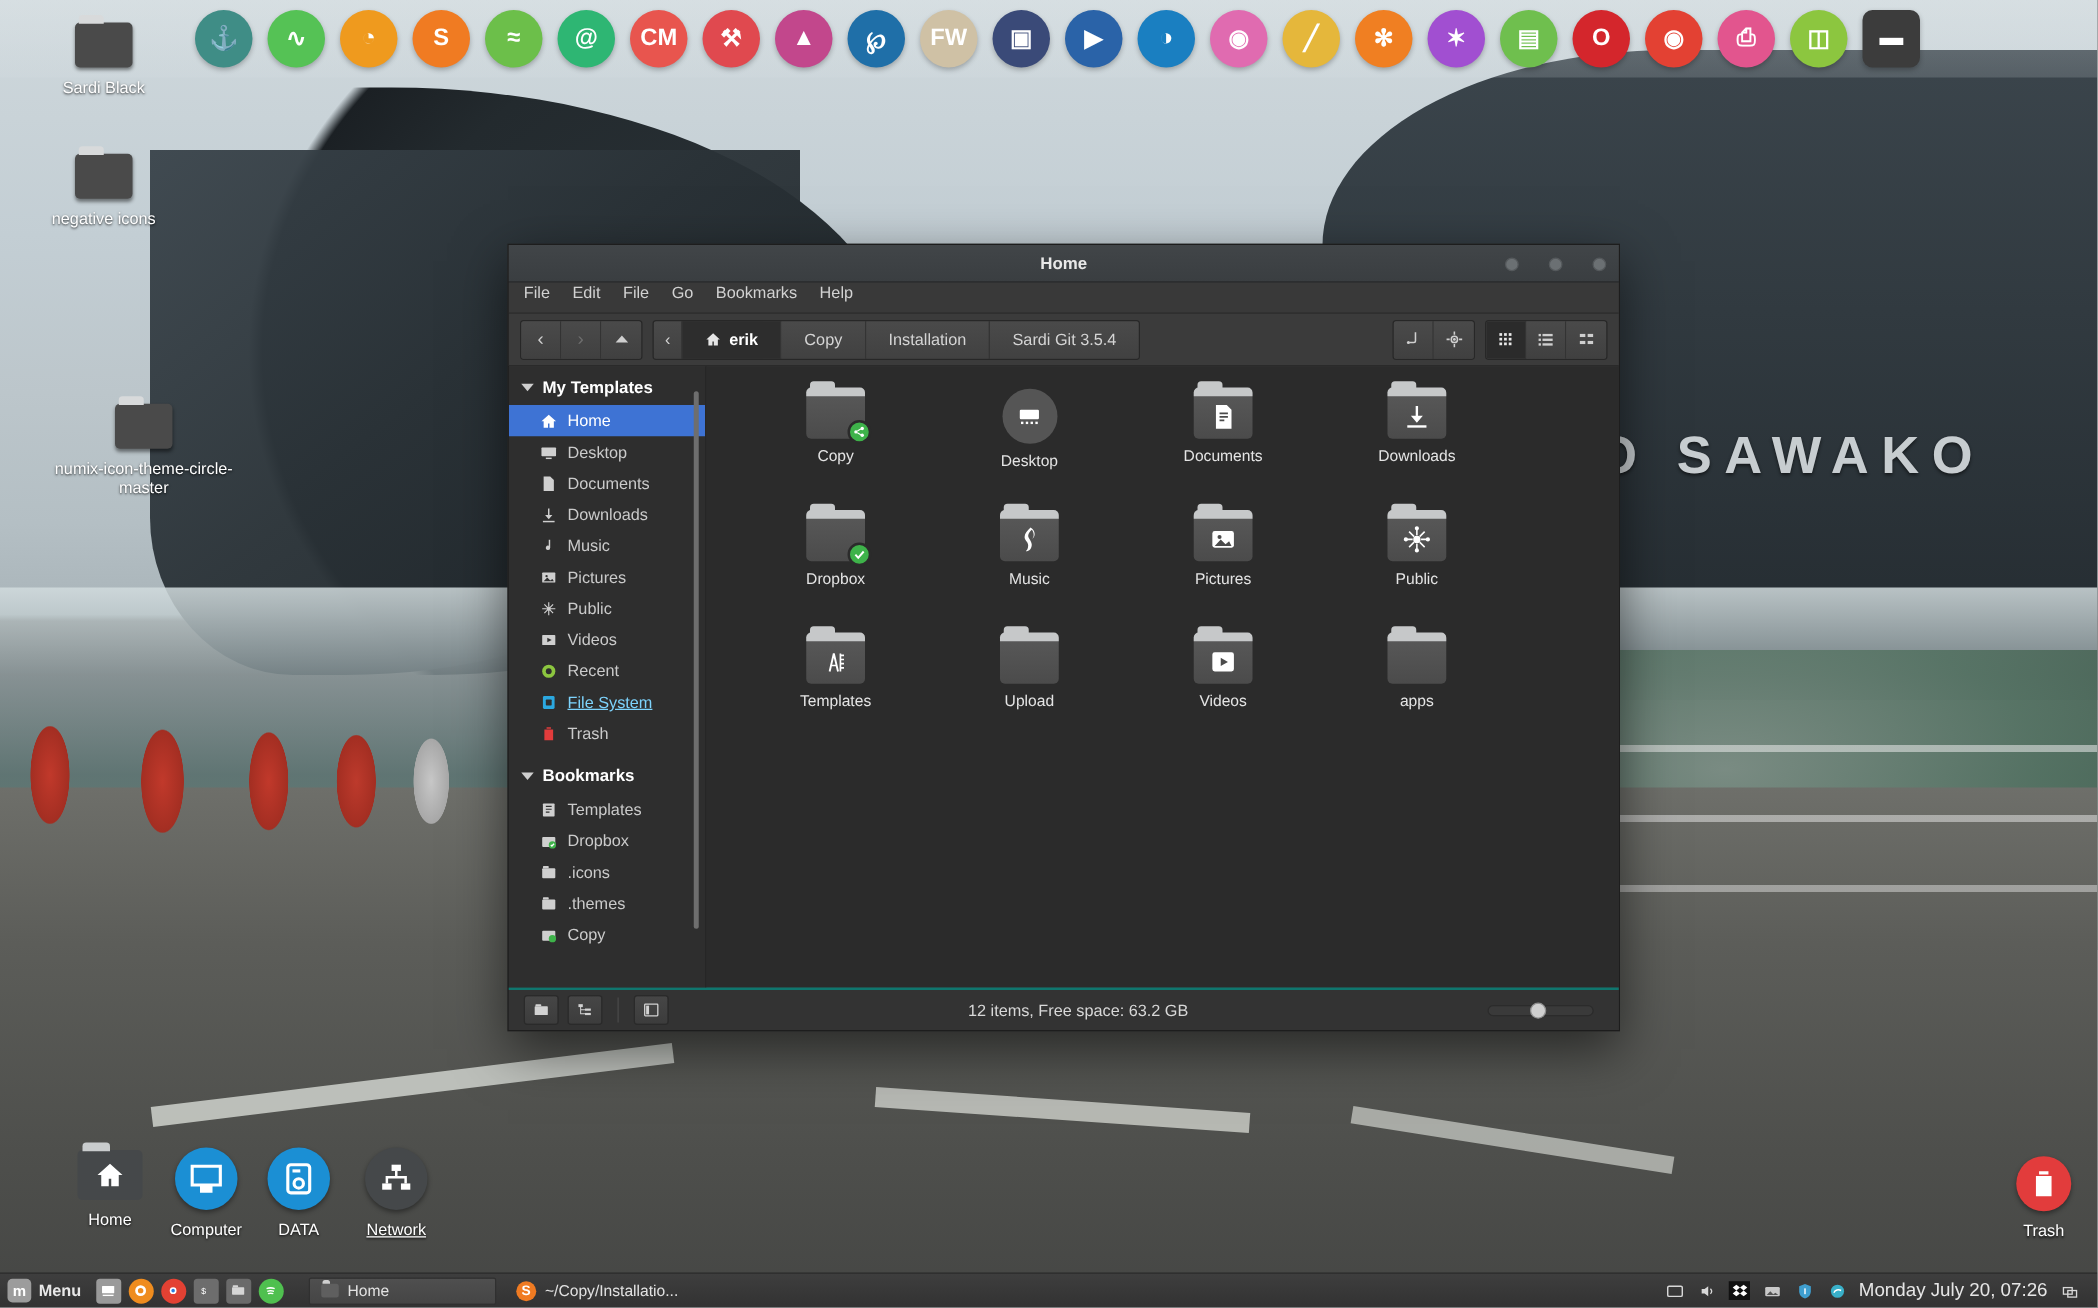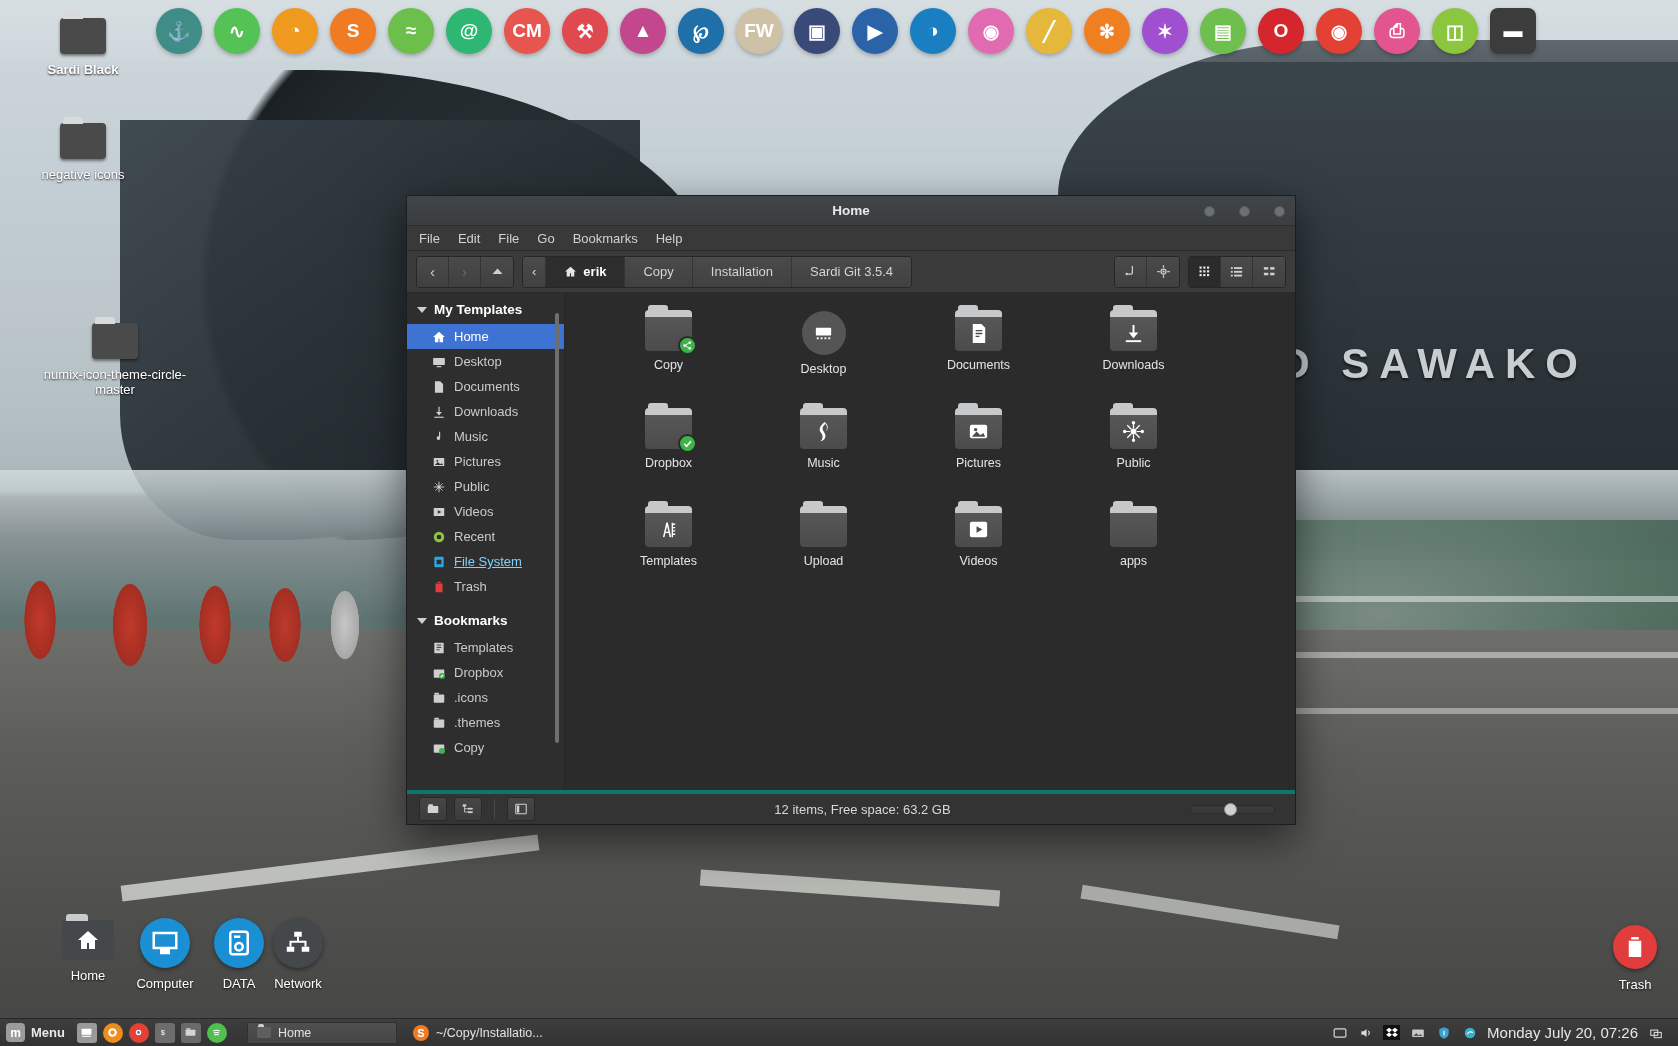--- a/index.html
+++ b/index.html
@@ -135,21 +135,21 @@
   }
   #fm-titlebar {
     height: 30px; background: linear-gradient(180deg,#414548 0%, #3a3e41 100%);
     display: flex; align-items: center; justify-content: center;
     position: relative; border-bottom: 1px solid #2a2d2f;
   }
   #fm-title { font-size: 13.5px; font-weight: bold; color: #e8e8e8; }
   #fm-winbtns { position: absolute; right: 10px; top: 0; height: 30px; display: flex; align-items: center; gap: 24px; }
   .winbtn { width: 11px; height: 11px; border-radius: 50%; background: #6b7073; border: 1px solid #55595c; }
 
-  #fm-menubar { height: 25px; background: #393939; display: flex; align-items: center; padding-left: 12px; gap: 18px; border-bottom: 1px solid #2b2b2b; }
+  #fm-menubar { height: 25px; background: #393939; display: flex; align-items: flex-start; padding-left: 12px; gap: 18px; border-bottom: 1px solid #2b2b2b; }
   .menu-item { font-size: 13px; color: #d2d2d2; cursor: default; }
 
   #fm-toolbar { height: 42px; background: #3b3b3b; display: flex; align-items: center; padding: 0 9px; gap: 8px; border-bottom: 1px solid #2a2a2a; }
   .tb-group { display: flex; border: 1px solid #272727; border-radius: 3px; overflow: hidden; background: #454545; }
   .tb-btn {
     min-width: 32px; height: 30px; display: flex; align-items: center; justify-content: center;
     background: linear-gradient(180deg,#4a4a4a,#404040); border-right: 1px solid #333;
     color: #cfcfcf; font-size: 15px; padding: 0 7px;
   }
   .tb-btn:last-child { border-right: none; }
@@ -218,21 +218,21 @@
   .badge {
     position: absolute; right: -5px; bottom: -4px; width: 19px; height: 19px;
     border-radius: 50%; z-index: 5; display: flex; align-items: center; justify-content: center;
     border: 2px solid #2b2b2b;
   }
   .badge svg { width: 11px; height: 11px; fill: #fff; margin: 0; }
   .file-label { font-size: 12.5px; color: #e4e4e4; }
 
   
   #fm-status {
-    height: 34px; background: #333333; border-top: 4px solid #0f766e;
+    height: 34px; background: #333333; border-top: 2px solid #0f766e;
     display: flex; align-items: center; padding: 0 12px; gap: 7px;
   }
   .sb-btn {
     width: 28px; height: 24px; background: linear-gradient(180deg,#464646,#3c3c3c);
     border: 1px solid #2a2a2a; border-radius: 3px;
     display: flex; align-items: center; justify-content: center;
   }
   .sb-btn svg { width: 14px; height: 14px; fill: #d2d2d2; }
   .sb-sep { width: 1px; height: 20px; background: #4a4a4a; margin: 0 5px; }
   #sb-text { flex: 1; text-align: center; font-size: 13px; color: #d8d8d8; }
@@ -348,21 +348,21 @@
         <span>⎙</span>
       </div>
       <div class="dock-icon" style="background: rgb(140, 198, 63);">
         <span>◫</span>
       </div>
       <div class="dock-icon square" style="background: rgb(60, 60, 60);">
         <span>▬</span>
       </div>
     </div>
 
-  <div class="desk-item" style="left:8px; top:18px;font-weight:bold;">
+  <div class="desk-item" style="left:8px; top:18px;">
     <div class="desk-folder"></div>
     <div>Sardi Black</div>
   </div>
   <div class="desk-item" style="left:8px; top:123px;">
     <div class="desk-folder"></div>
     <div>negative icons</div>
   </div>
   <div class="desk-item" style="left:8px; top:323px;margin-left:32px;">
     <div class="desk-folder"></div>
     <div>numix-icon-theme-circle-master</div>
@@ -387,21 +387,21 @@
     <div>DATA</div>
   </div>
   <div class="desk-item" style="left:90px; top:918px;">
     <div class="desk-icon-circle" style="background:#1b8fd4;">
       <svg viewBox="0 0 24 24">
           <path d="M3 4h18v12H3zM9 18h6v2H9z" fill="none" stroke="#fff" stroke-width="2"></path>
         </svg>
     </div>
     <div>Computer</div>
   </div>
-  <div class="desk-item" style="left:223px; top:918px;">
+  <div class="desk-item" style="left:242px; top:918px;text-decoration:underline;">
     <div class="desk-icon-circle" style="background:#45484a;">
       <svg viewBox="0 0 24 24">
           <rect x="9" y="3" width="6" height="4" fill="#fff"></rect>
           <rect x="3" y="15" width="6" height="4" fill="#fff"></rect>
           <rect x="15" y="15" width="6" height="4" fill="#fff"></rect>
           <path d="M12 7v4M6 15v-4h12v4" stroke="#fff" stroke-width="1.6" fill="none"></path>
         </svg>
     </div>
     <div>Network</div>
   </div>

